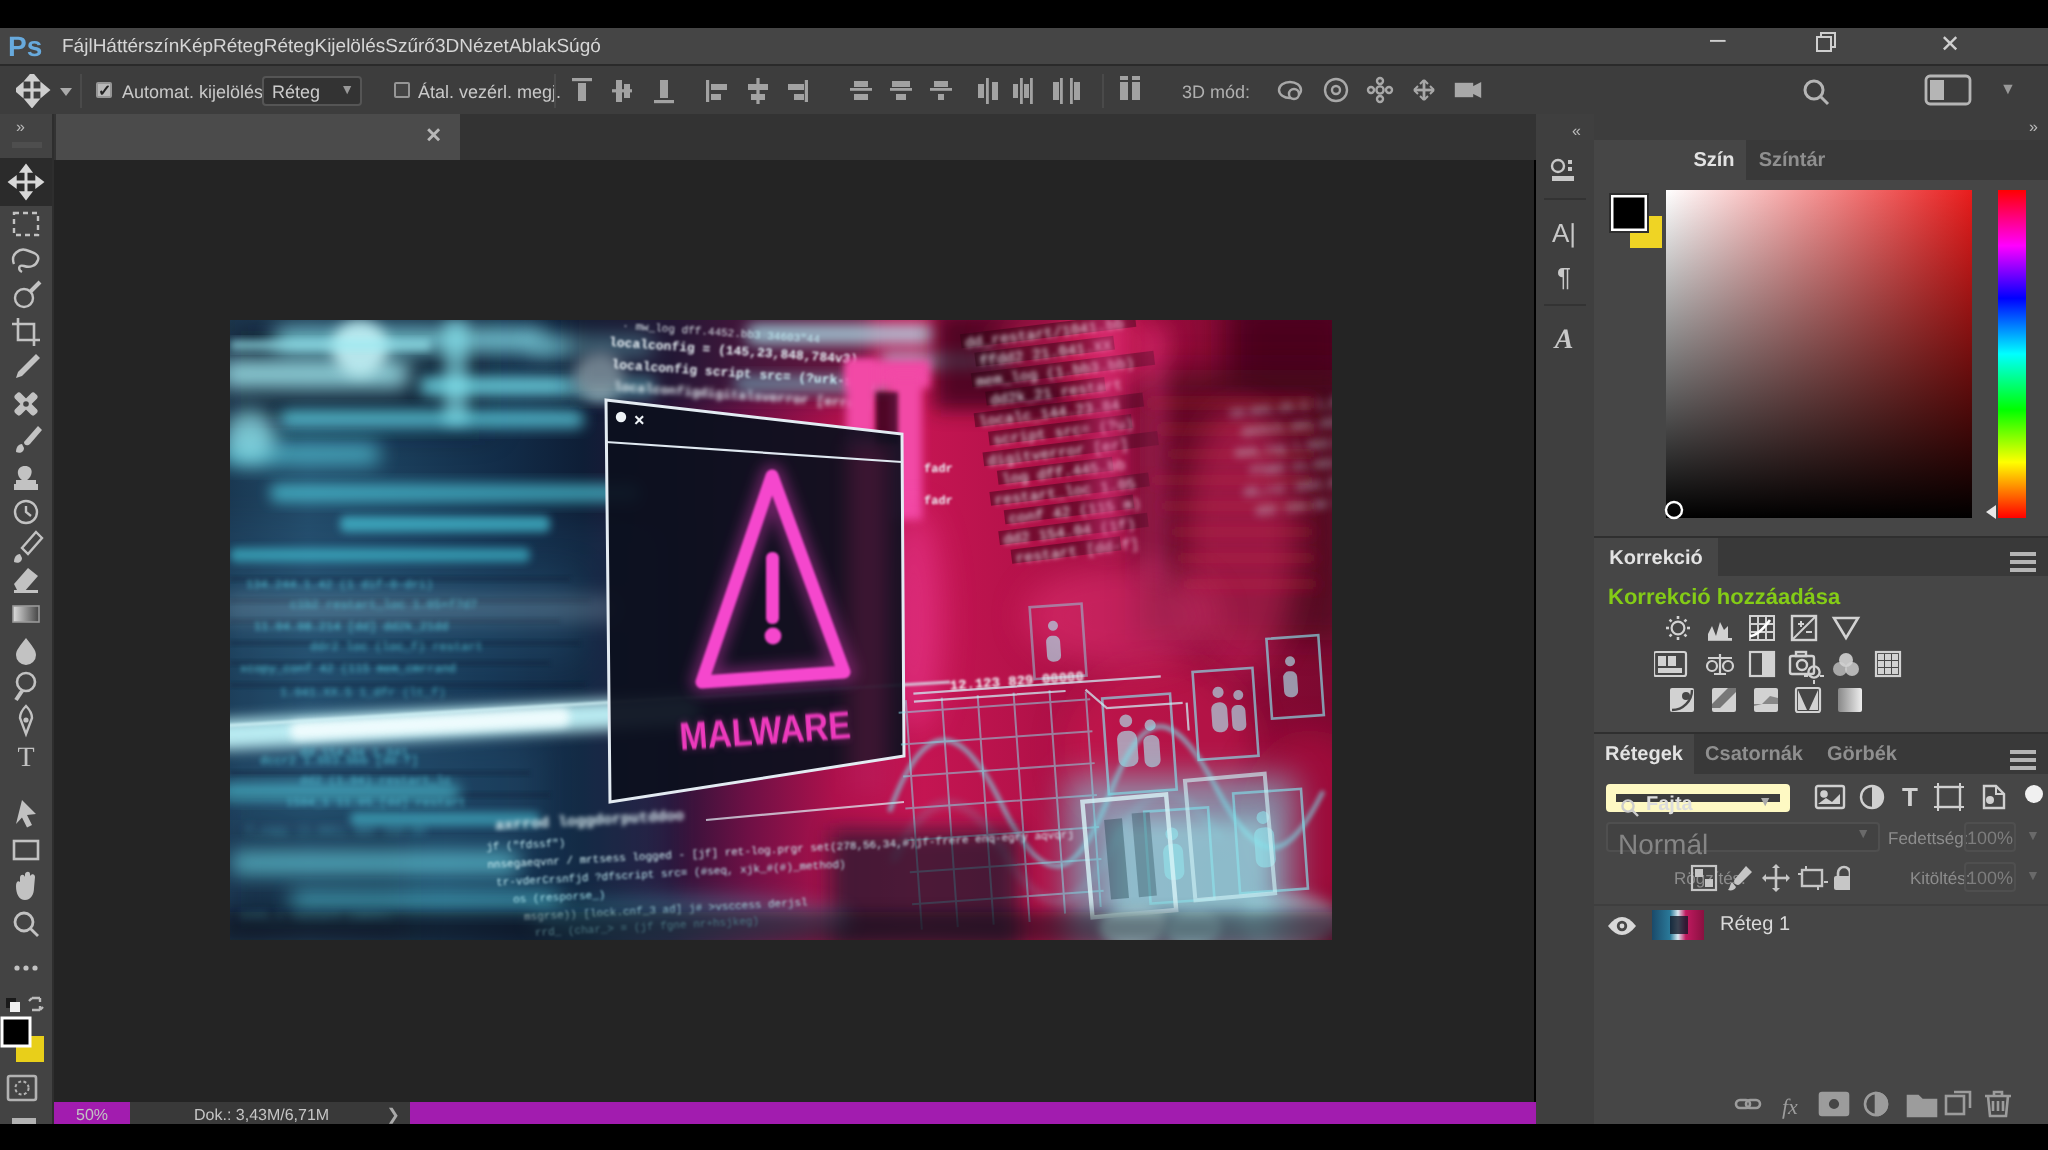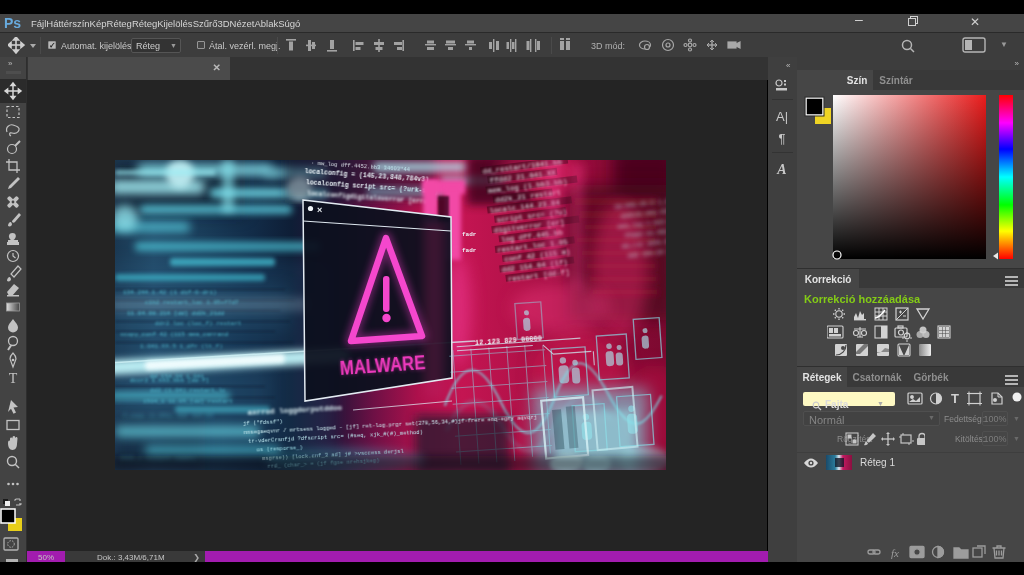--- a/index.html
+++ b/index.html
@@ -795,21 +795,21 @@
       <div class="ptab inactive" style="left:50px; width:60px;">Csatornák</div>
       <div class="ptab inactive" style="left:110px; width:48px;">Görbék</div>
       <div class="hamb" style="top:8px;">
           <div></div>
           <div></div>
           <div></div>
         </div>
     </div>
     <div class="abs" id="layerspanel" style="left:0; top:330px; width:227px; height:176px; background:#464646;">
 
-      <div class="abs" style="left:6px; top:5px; width:92px; height:14px; background:#3c3c3c; border:7px solid #fef9c3; border-radius:2px; color:#dcdcdc; font-size:10px;">
+      <div class="abs" style="left:6px; top:5px; width:92px; height:14px; background:#3c3c3c; border:5px solid #fef9c3; border-radius:2px; color:#dcdcdc; font-size:10px;">
         <svg class="abs" style="left:2px; top:2px;" width="10" height="10">
             <circle cx="4" cy="4" r="2.8" fill="none" stroke="#ccc" stroke-width="1.2"></circle>
             <line x1="6" y1="6" x2="9" y2="9" stroke="#ccc" stroke-width="1.2"></line>
           </svg>
         <span style="position:absolute; left:15px; top:0px; font-weight:bold;">Fajta</span>
         <span style="position:absolute; right:4px; top:1px; font-size:7px; color:#aaa;">▼</span>
       </div>
       <svg class="abs" style="left:110px; top:4px;" width="100" height="16" viewBox="0 0 100 16">
         <g fill="none" stroke="#d0d0d0" stroke-width="1.2">
           <g>
@@ -832,21 +832,21 @@
               <circle cx="6" cy="9" r="2" fill="#d0d0d0" stroke="none"></circle>
             </g>
         </g>
       </svg>
       <circle class="abs"></circle>
       <svg class="abs" style="left:213px; top:3px;" width="14" height="16">
           <circle cx="7" cy="7" r="4.5" fill="#f0f0f0"></circle>
         </svg>
 
       <div class="abs" style="left:6px; top:24px; width:137px; height:15px; background:#424242; border:1px solid #4f4f4f; border-radius:2px; color:#858585; font-size:10px;">
-        <span style="position:absolute; left:5px; top:2px; font-size:11px;">Normál</span>
+        <span style="position:absolute; left:5px; top:2px; font-size:14px;">Normál</span>
         <span style="position:absolute; right:4px; top:2px; font-size:7px; color:#6a6a6a;">▼</span>
       </div>
       <div class="abs" style="left:147px; top:27px; color:#8d8d8d; font-size:8.5px;">Fedettség:</div>
       <div class="abs" style="left:185px; top:24px; width:26px; height:15px; border:1px solid #4f4f4f; border-radius:2px; color:#7d7d7d; font-size:9px; text-align:center; padding-top:2px;">100%</div>
       <div class="abs" style="left:216px; top:28px; font-size:7px; color:#6a6a6a;">▼</div>
 
       <div class="abs" style="left:6px; top:47px; color:#8d8d8d; font-size:8.5px;padding-left:34px;">Rögzítés:</div>
       <svg class="abs" style="left:48px; top:44px;" width="80" height="16" viewBox="0 0 80 16">
         <g fill="#c6c6c6">
           <g transform="translate(1,2)">

